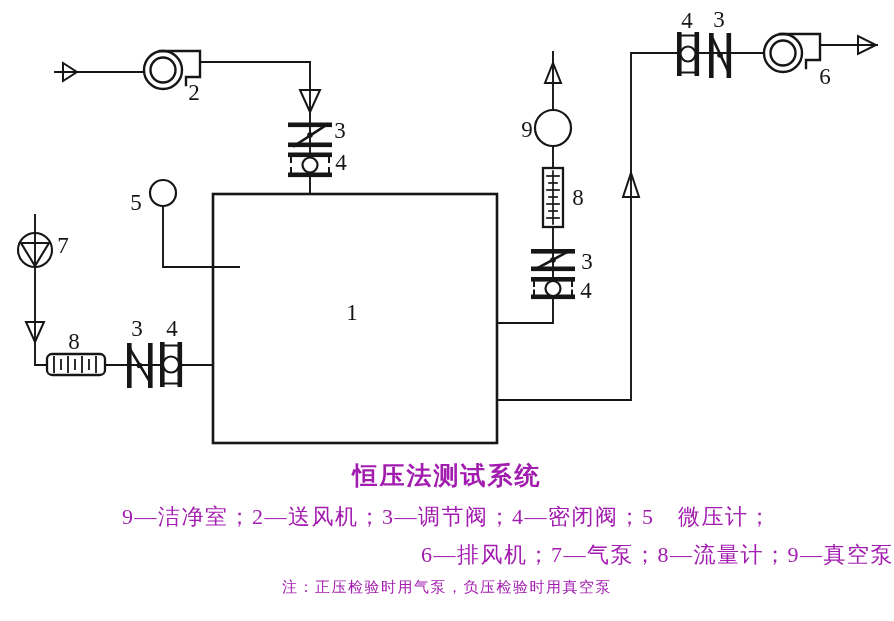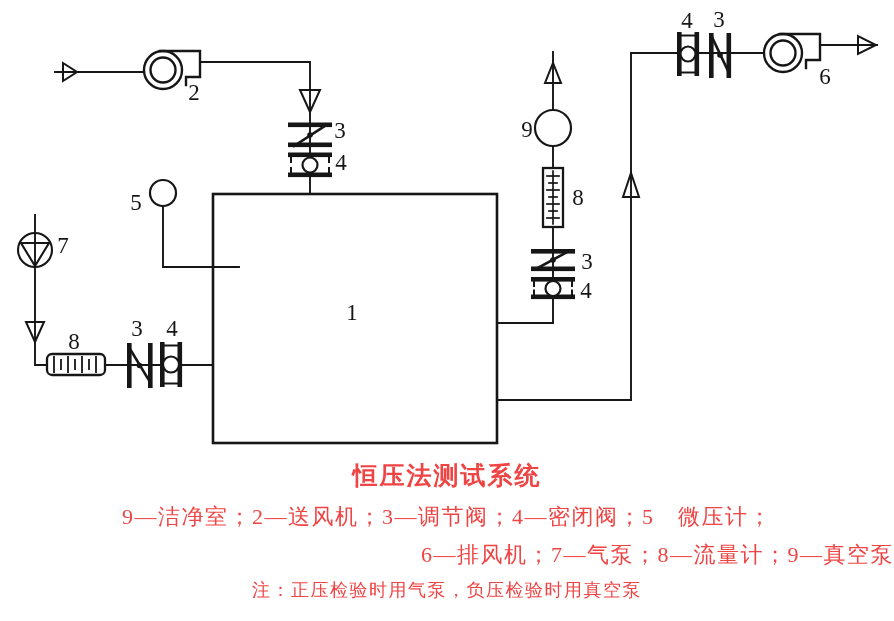--- a/index.html
+++ b/index.html
@@ -13,27 +13,27 @@
   }
   #schematic{position:absolute;left:0;top:0;}
   .num{
     font-family:"Liberation Serif","DejaVu Serif",serif;
     font-size:23px;
     fill:#161616;
   }
   .cap{
     position:absolute;left:0;width:894px;
     text-align:center;
-    color:#ef4444;
+    color:#a21caf;
     white-space:nowrap;
   }
   .cap-title{top:459px;font-size:25px;font-weight:bold;letter-spacing:2px;}
   .cap-l1{top:502px;font-size:22px;letter-spacing:1.5px;}
   .cap-l2{top:540px;font-size:22px;letter-spacing:1.5px;text-align:right;}
-  .cap-l3{top:578px;font-size:18px;letter-spacing:1.5px;}
+  .cap-l3{top:578px;font-size:15px;letter-spacing:1.5px;}
 </style>
 </head>
 <body>
 
 <div id="page">
 
 <svg id="schematic" width="894" height="621" viewBox="0 0 894 621" stroke-linecap="square" fill="none">
 
   <g stroke="#161616" stroke-width="1.9">
     <path d="M55,72 H144"></path>

